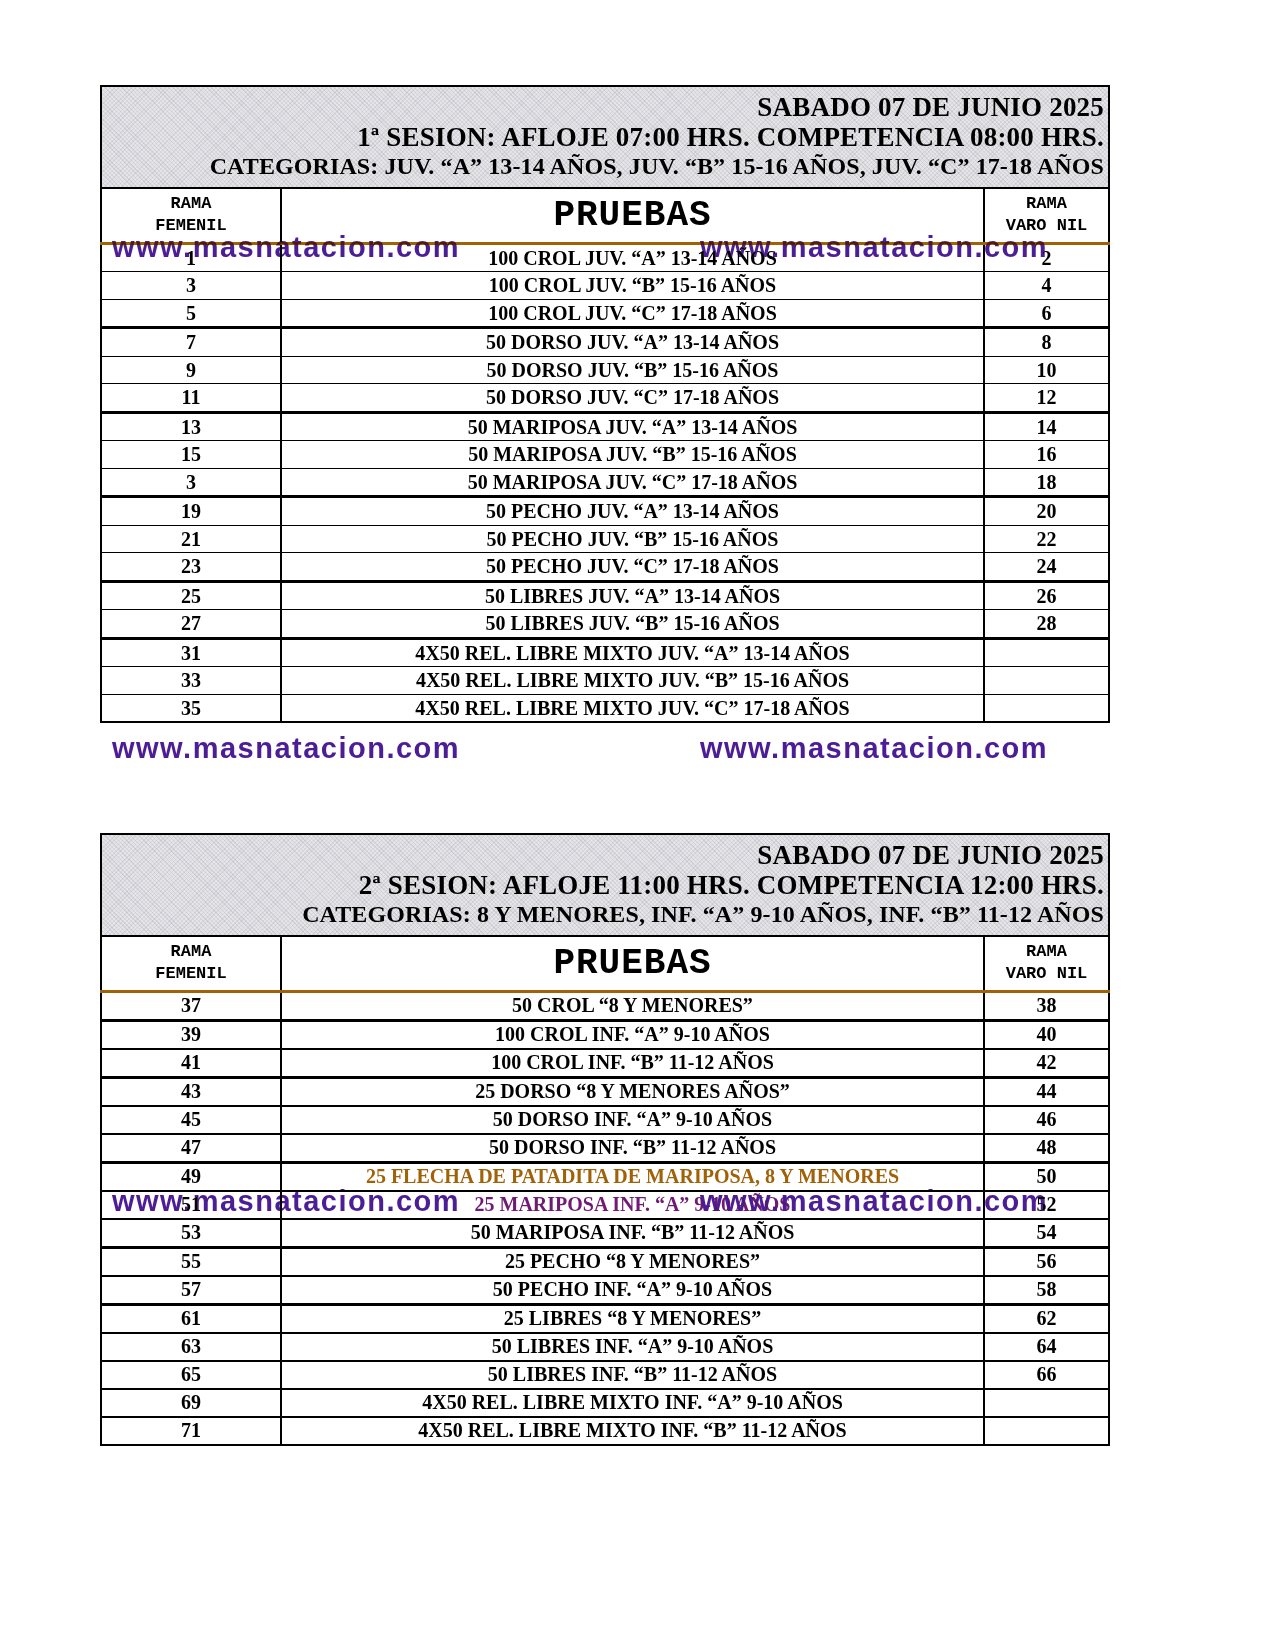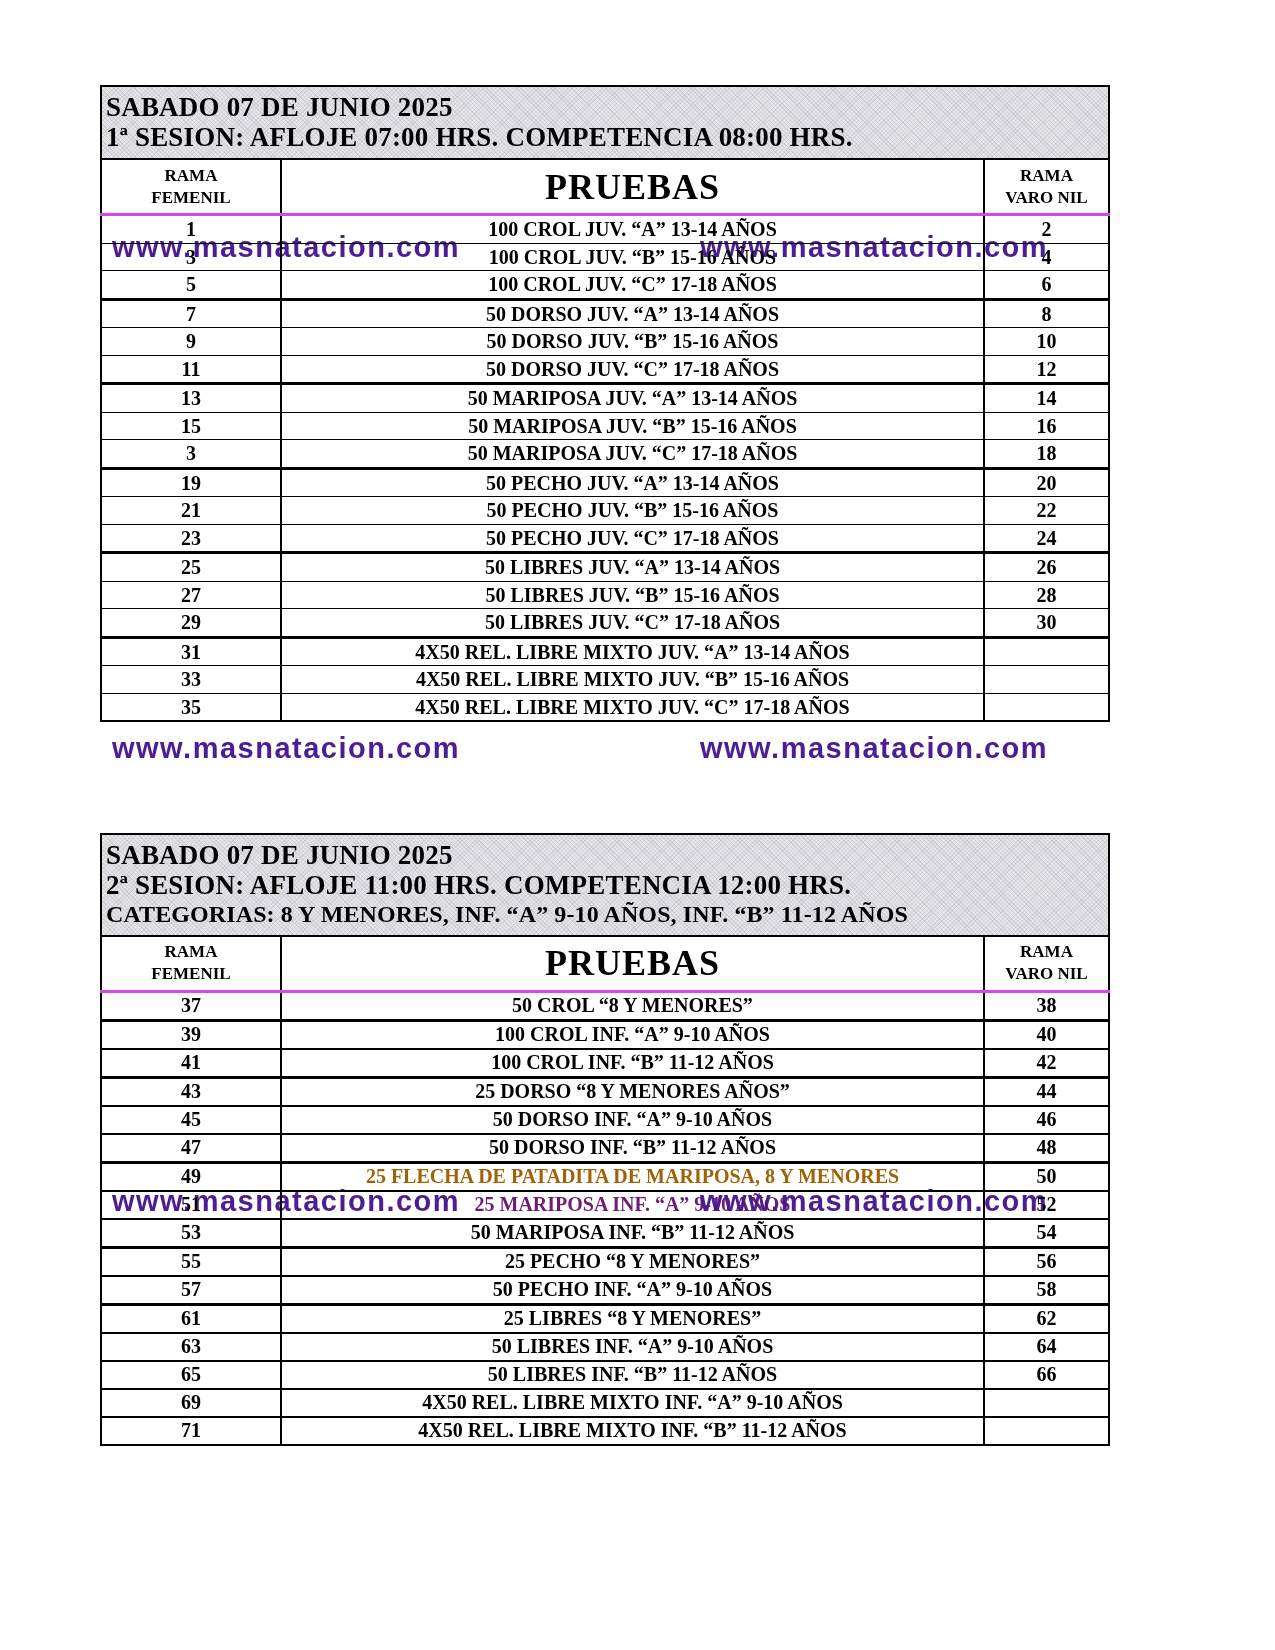--- a/index.html
+++ b/index.html
@@ -11,29 +11,29 @@
   .sheet { position:absolute; left:100px; width:1010px; background:#fff; z-index:2; }
   #t1 { top:85px; }
   #t2 { top:833px; }
 
   .ttl {
     border:2px solid #000; border-bottom:none;
     background-color:#e5e5e8;
     background-image:
       repeating-linear-gradient(45deg, rgba(140,140,160,.20) 0 1px, rgba(0,0,0,0) 1px 3px),
       repeating-linear-gradient(135deg, rgba(150,140,160,.16) 0 1px, rgba(0,0,0,0) 1px 3px);
-    text-align:left; padding:5px 4px 6px;
+    text-align:right; padding:5px 4px 6px;
   }
   .ttl .l1 { font-size:27px; line-height:1.12; letter-spacing:.2px; }
   .ttl .l2 { font-size:24px; line-height:1.18; letter-spacing:.1px; }
 
   table { border-collapse:collapse; width:100%; table-layout:fixed; background:transparent; }
   table, th, td { border:2px solid #000; }
   th, td { text-align:center; vertical-align:middle; padding:0 2px; overflow:hidden; white-space:nowrap; }
-  thead th { border-bottom:3px solid #d946ef; height:53px; }
+  thead th { border-bottom:3px solid #a16207; height:53px;font-family:Liberation Mono, monospace; }
   th.c1, th.c3 { font-size:17px; line-height:1.3; }
   th.c2 { font-size:36px; letter-spacing:1px; }
   tbody td { height:26.5px; font-size:20px; border-top-width:1px; border-bottom-width:1px; }
   #t2 tbody td { border-top-width:2px; border-bottom-width:2px; height:26px; }
   tr.thick td { border-top-width:3px !important; }
 
   .wm {
     position:absolute; z-index:5; pointer-events:none; white-space:nowrap;
     font-family:"Liberation Sans", sans-serif; font-weight:bold;
     font-size:29px; letter-spacing:1.5px; color:#4c1d95;
@@ -49,20 +49,21 @@
   <div class="wm" style="top:231px;left:700px">www.masnatacion.com</div>
   <div class="wm" style="top:732px;left:112px">www.masnatacion.com</div>
   <div class="wm" style="top:732px;left:700px">www.masnatacion.com</div>
   <div class="wm" style="top:1185px;left:112px">www.masnatacion.com</div>
   <div class="wm" style="top:1185px;left:700px">www.masnatacion.com</div>
 
   <section class="sheet" id="t1">
     <header class="ttl">
       <div class="l1">SABADO 07 DE JUNIO 2025</div>
       <div class="l1">1ª SESION: AFLOJE 07:00 HRS. COMPETENCIA 08:00 HRS.</div>
+      <div class="l2">CATEGORIAS:  JUV. “A” 13-14 AÑOS, JUV. “B” 15-16 AÑOS, JUV. “C” 17-18 AÑOS</div>
     </header>
     <table>
       <colgroup>
           <col style="width:180px">
           <col>
           <col style="width:125px">
         </colgroup>
       <thead>
         <tr>
           <th class="c1">
@@ -139,25 +140,20 @@
   </tr>
           <tr class="thick">
     <td class="c1">25</td>
     <td class="c2">50 LIBRES JUV. “A” 13-14 AÑOS</td>
     <td class="c3">26</td>
   </tr>
           <tr>
     <td class="c1">27</td>
     <td class="c2">50 LIBRES JUV. “B” 15-16 AÑOS</td>
     <td class="c3">28</td>
-  </tr>
-          <tr>
-    <td class="c1">29</td>
-    <td class="c2">50 LIBRES JUV. “C” 17-18 AÑOS</td>
-    <td class="c3">30</td>
   </tr>
           <tr class="thick">
     <td class="c1">31</td>
     <td class="c2">4X50 REL. LIBRE MIXTO JUV. “A” 13-14 AÑOS</td>
     <td class="c3"></td>
   </tr>
           <tr>
     <td class="c1">33</td>
     <td class="c2">4X50 REL. LIBRE MIXTO JUV. “B” 15-16 AÑOS</td>
     <td class="c3"></td>

